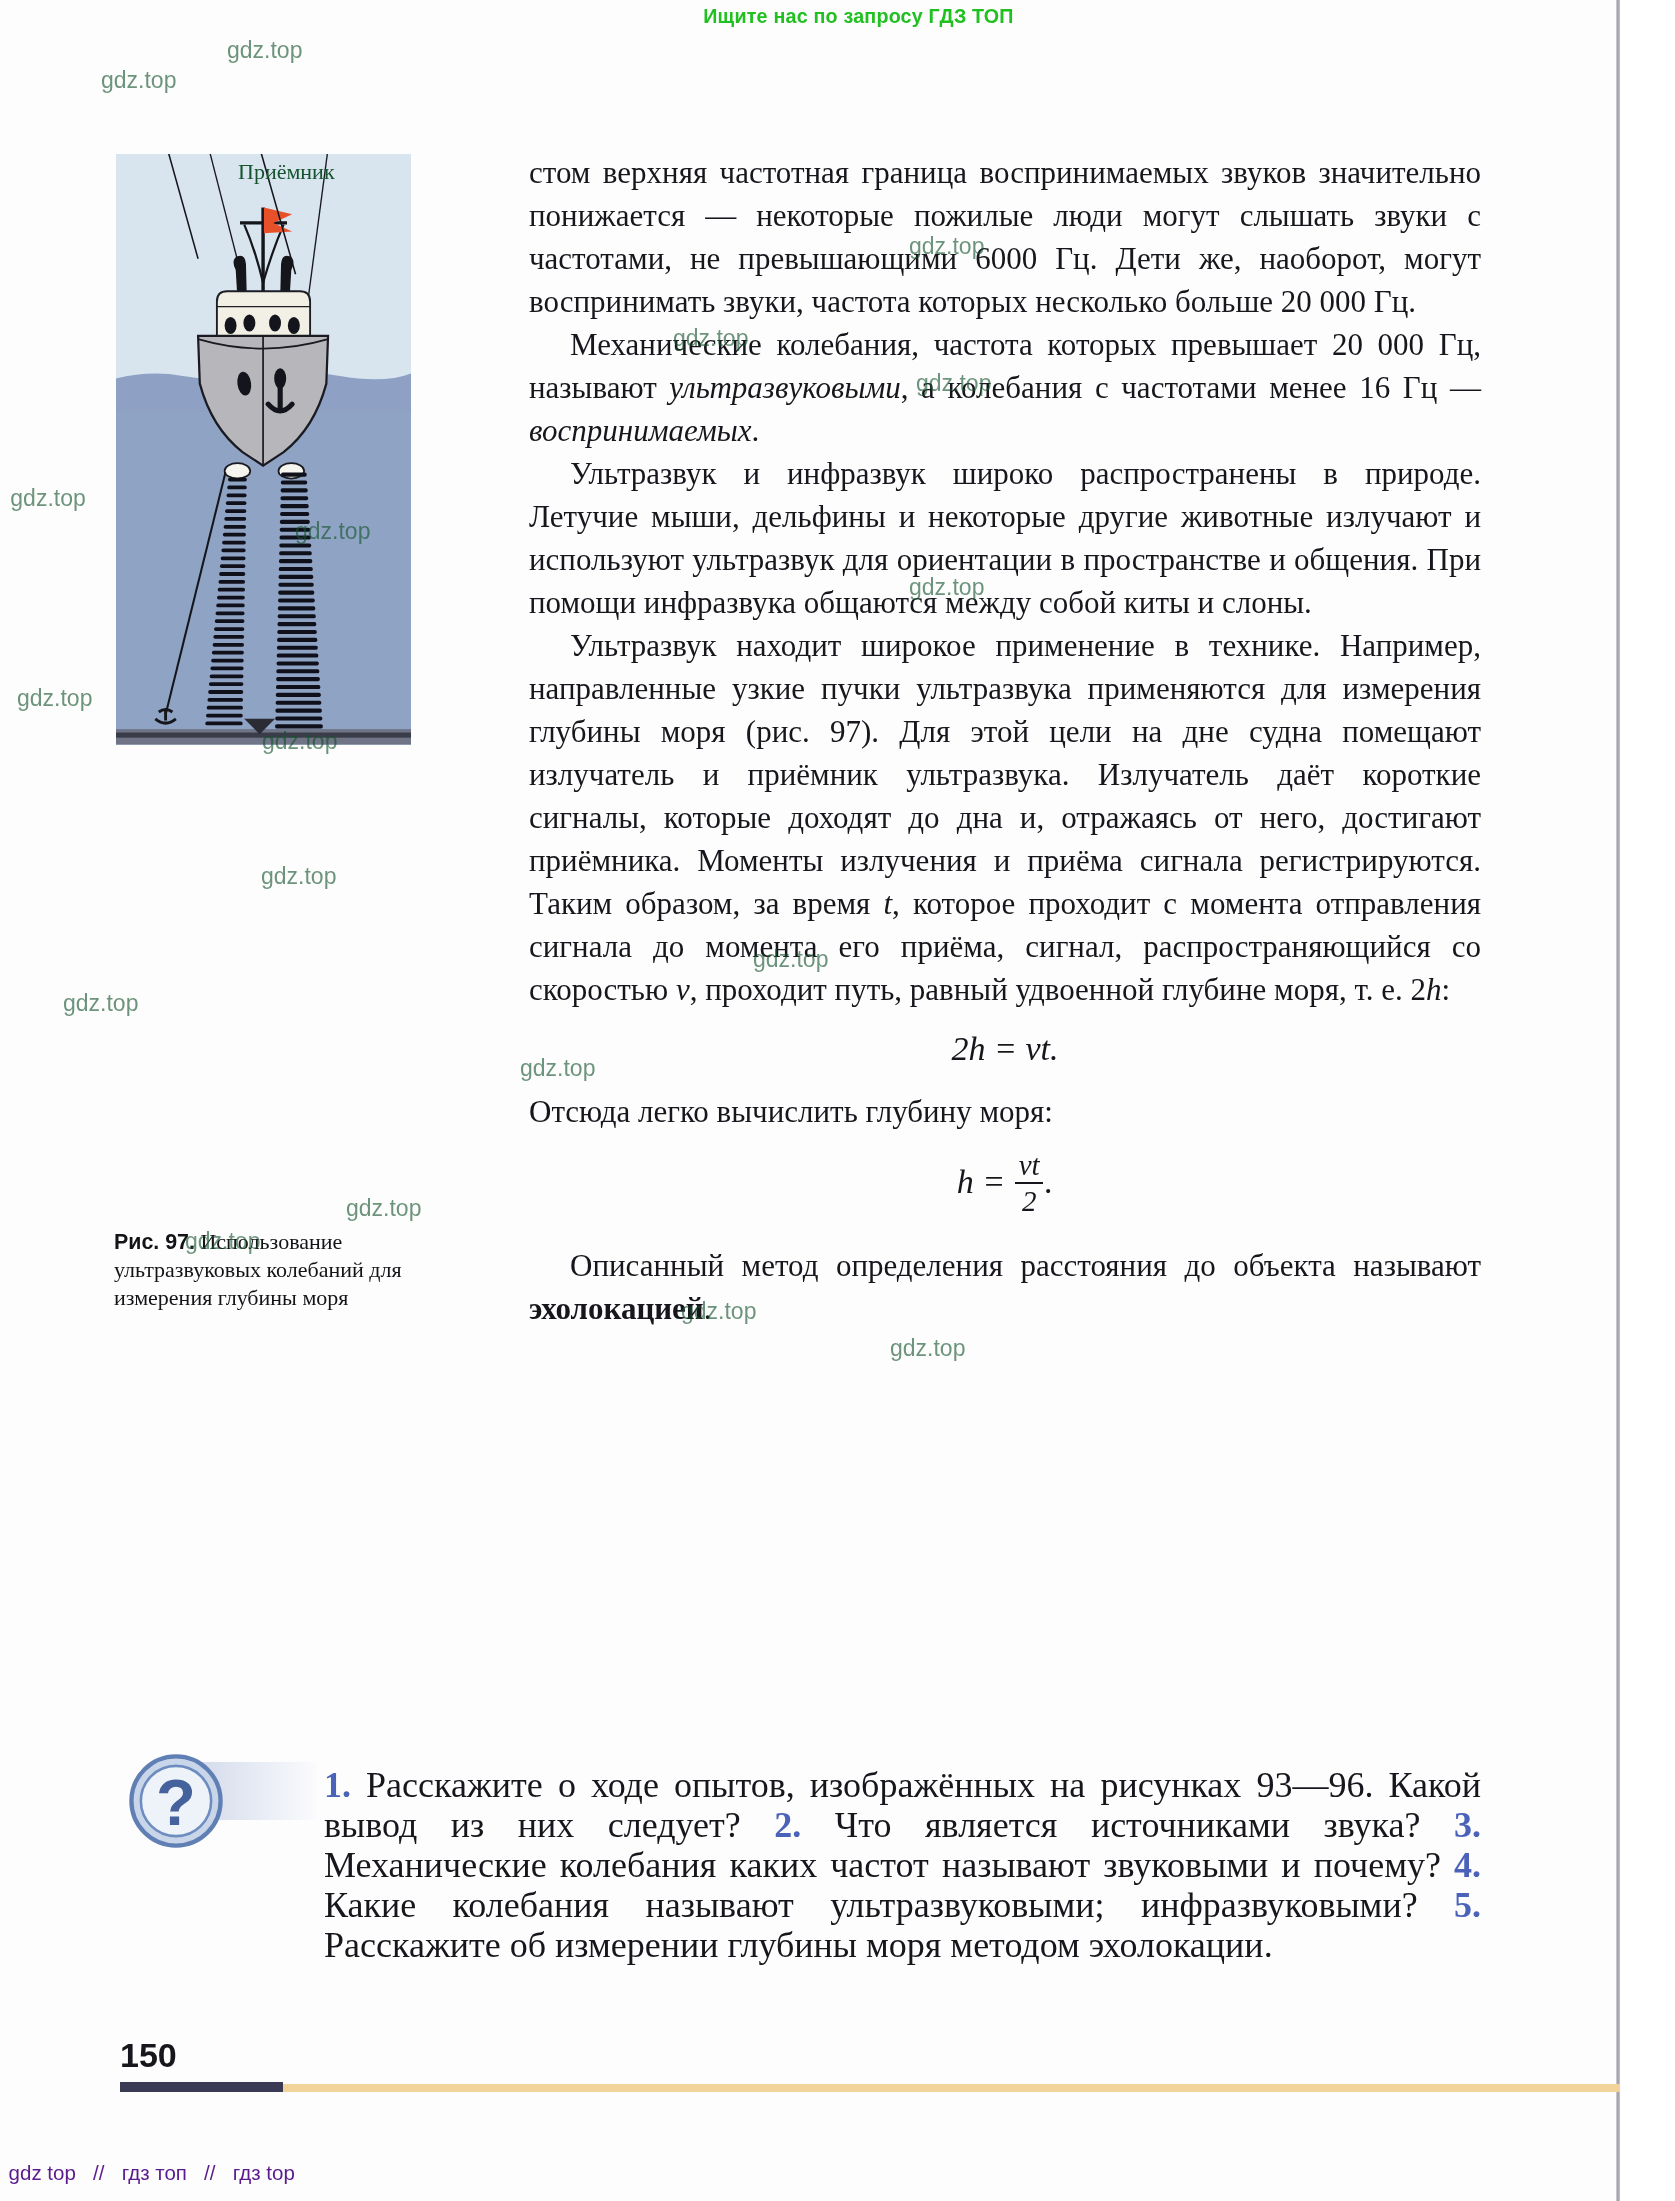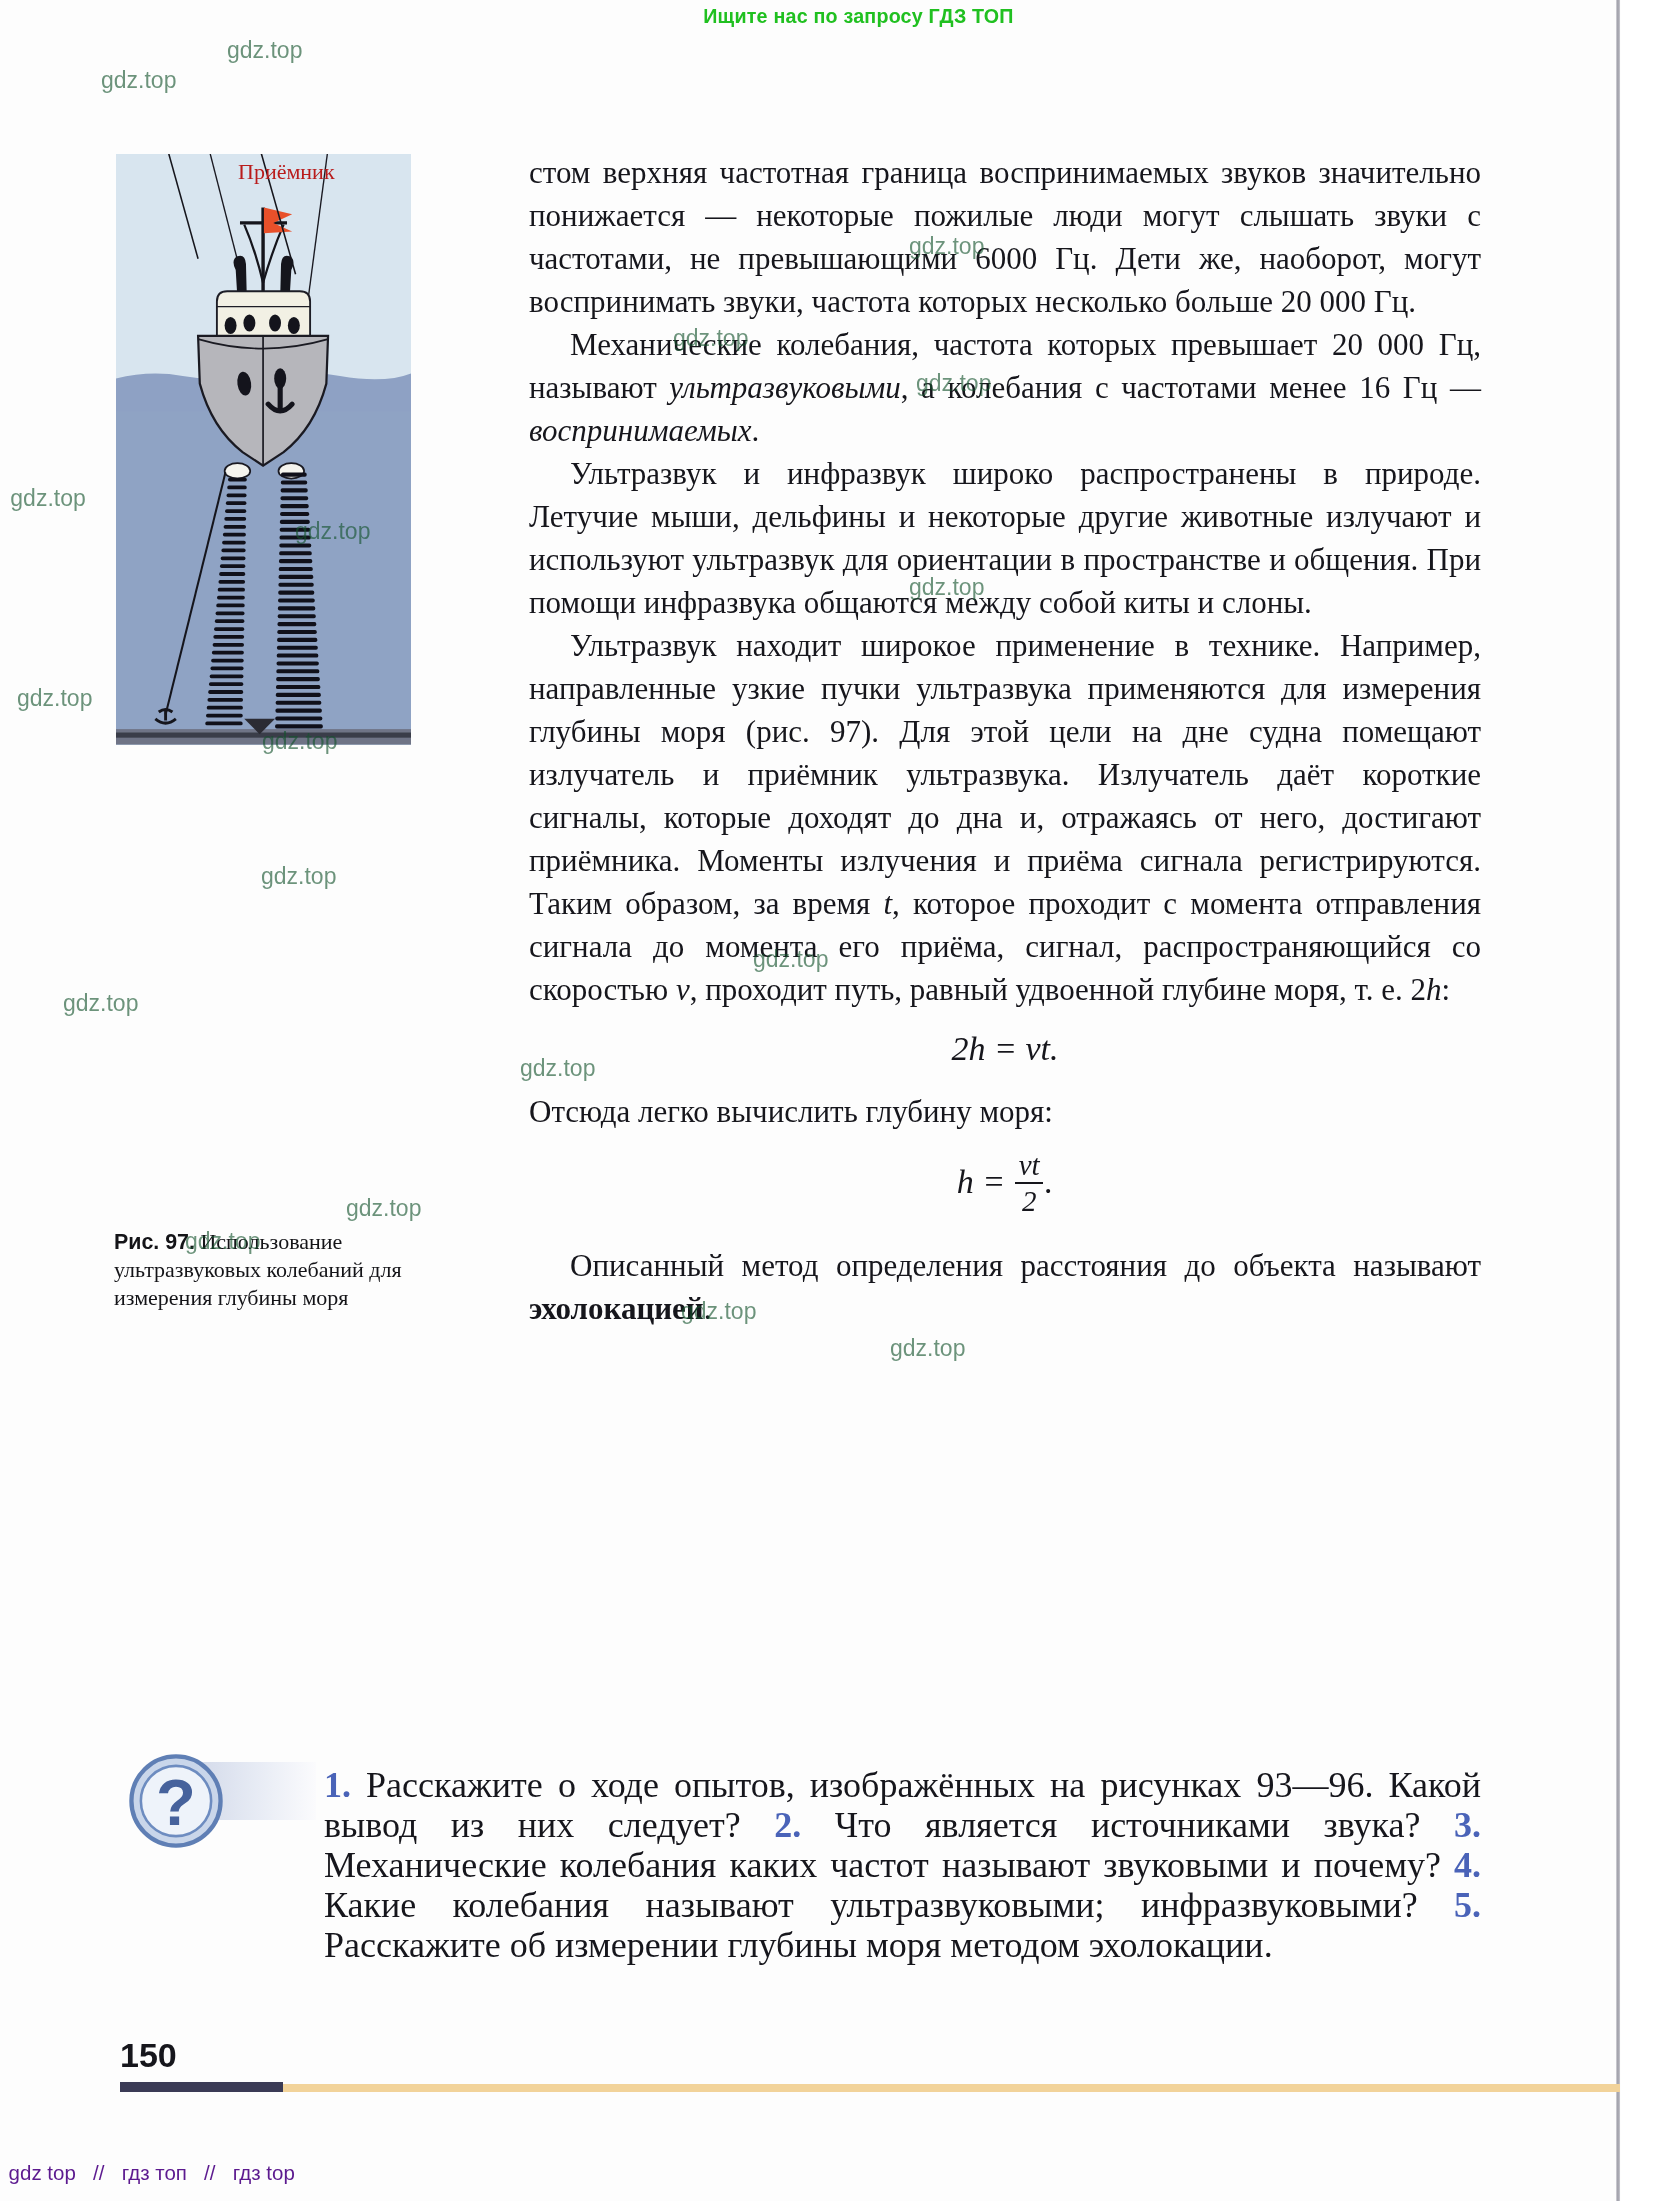--- a/index.html
+++ b/index.html
@@ -44,21 +44,21 @@
   #figure{
     position:absolute;left:116px;top:154px;width:295px;height:591px;
     background:#d7e4ee;
     overflow:hidden;
   }
   #fig-svg{position:absolute;left:0;top:0;}
   #fig-labels{position:absolute;left:0;top:0;width:295px;height:591px;}
   .fig-label{
     position:absolute;
     font-family:"Liberation Serif", serif;
-    font-size:22px;color:#b91c1c;white-space:nowrap;
+    font-size:22px;color:#14532d;white-space:nowrap;
   }
   #label-receiver{left:122px;top:5.1px;}
 
   #caption{
     position:absolute;left:114px;top:1228px;width:308px;
     font-family:"Liberation Serif", serif;
     font-size:22px;line-height:1.26;color:#141418;
   }
   #caption b{font-family:"Liberation Sans", sans-serif;font-size:21.4px;margin-top:27px;}
 

